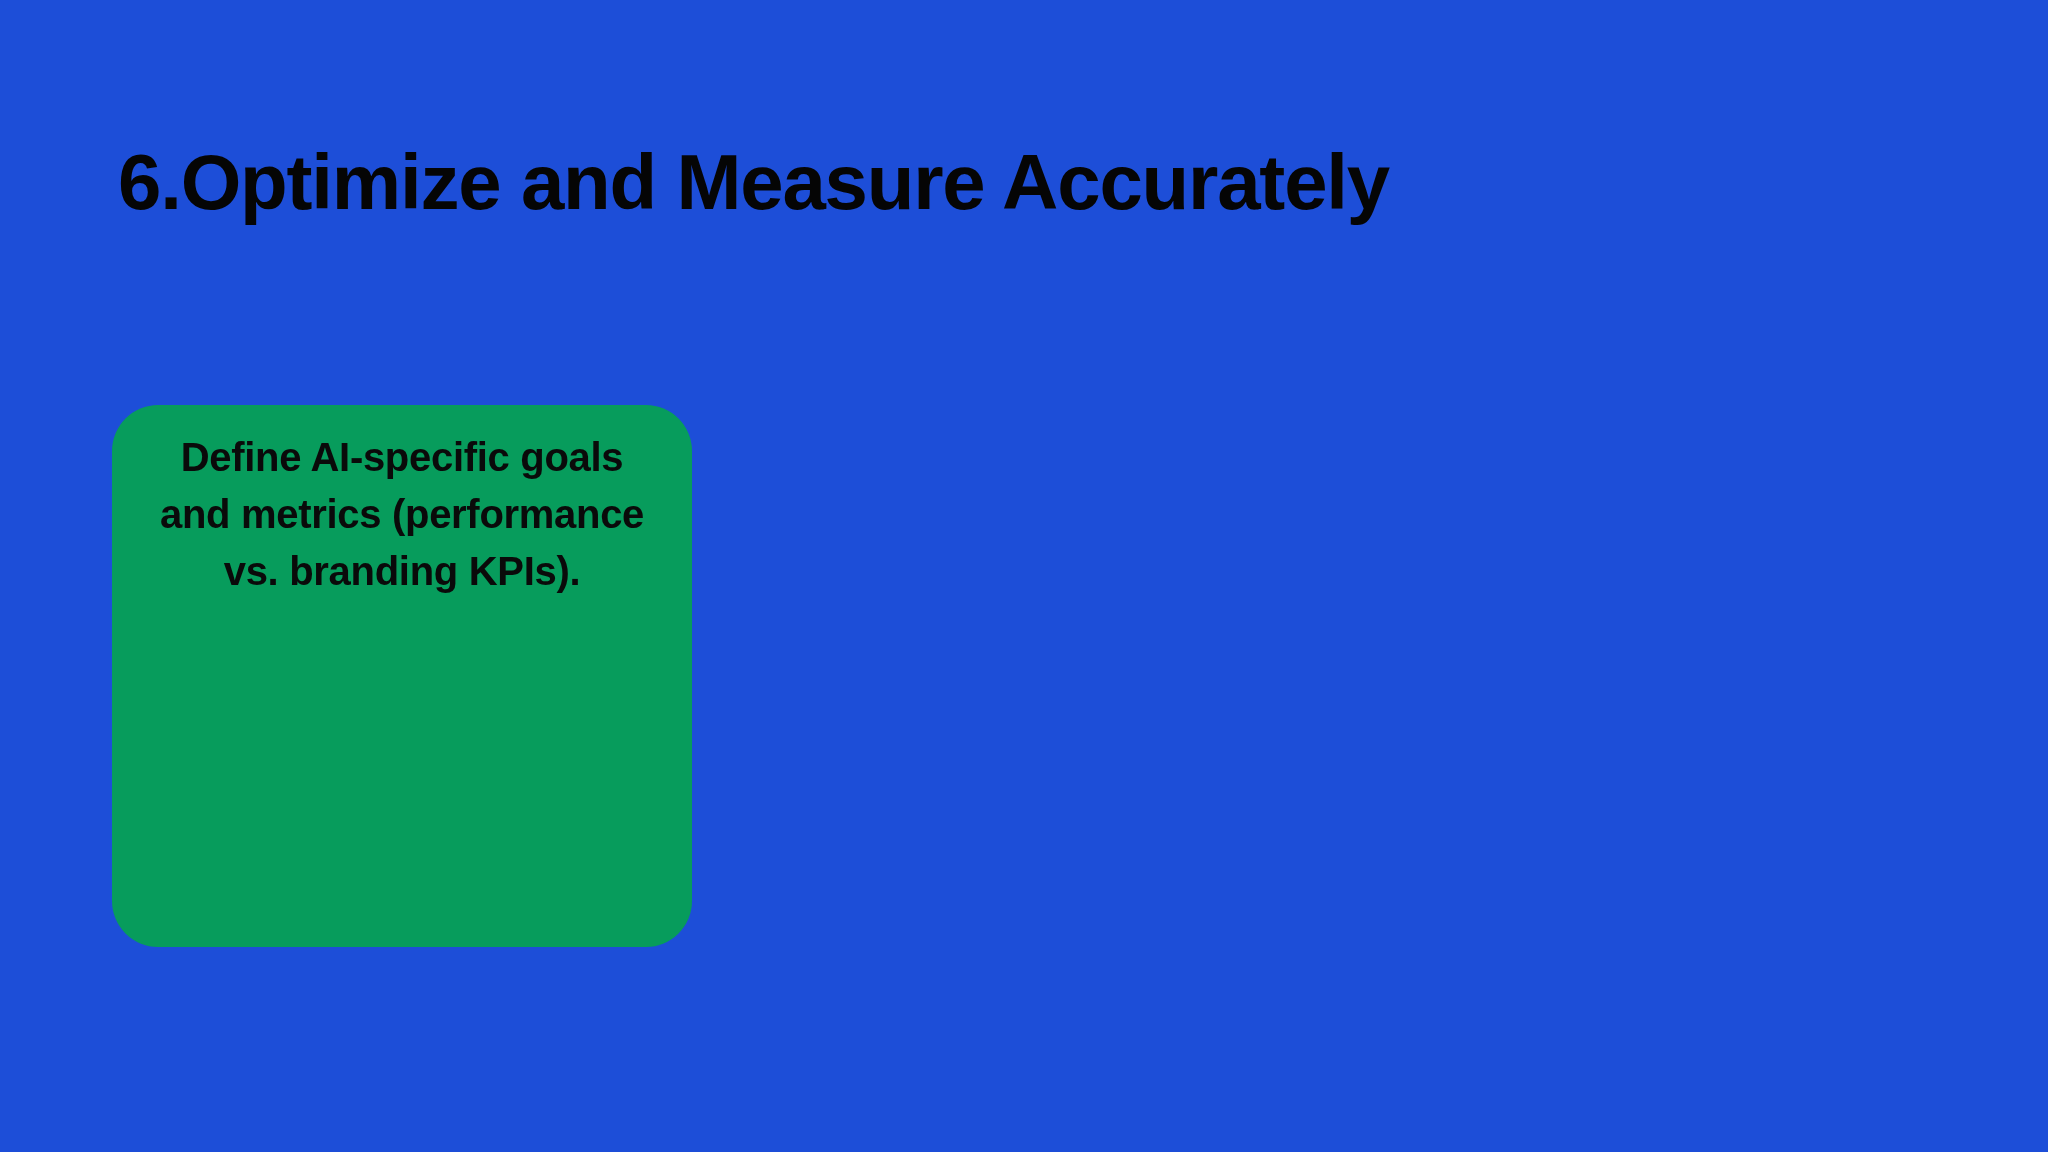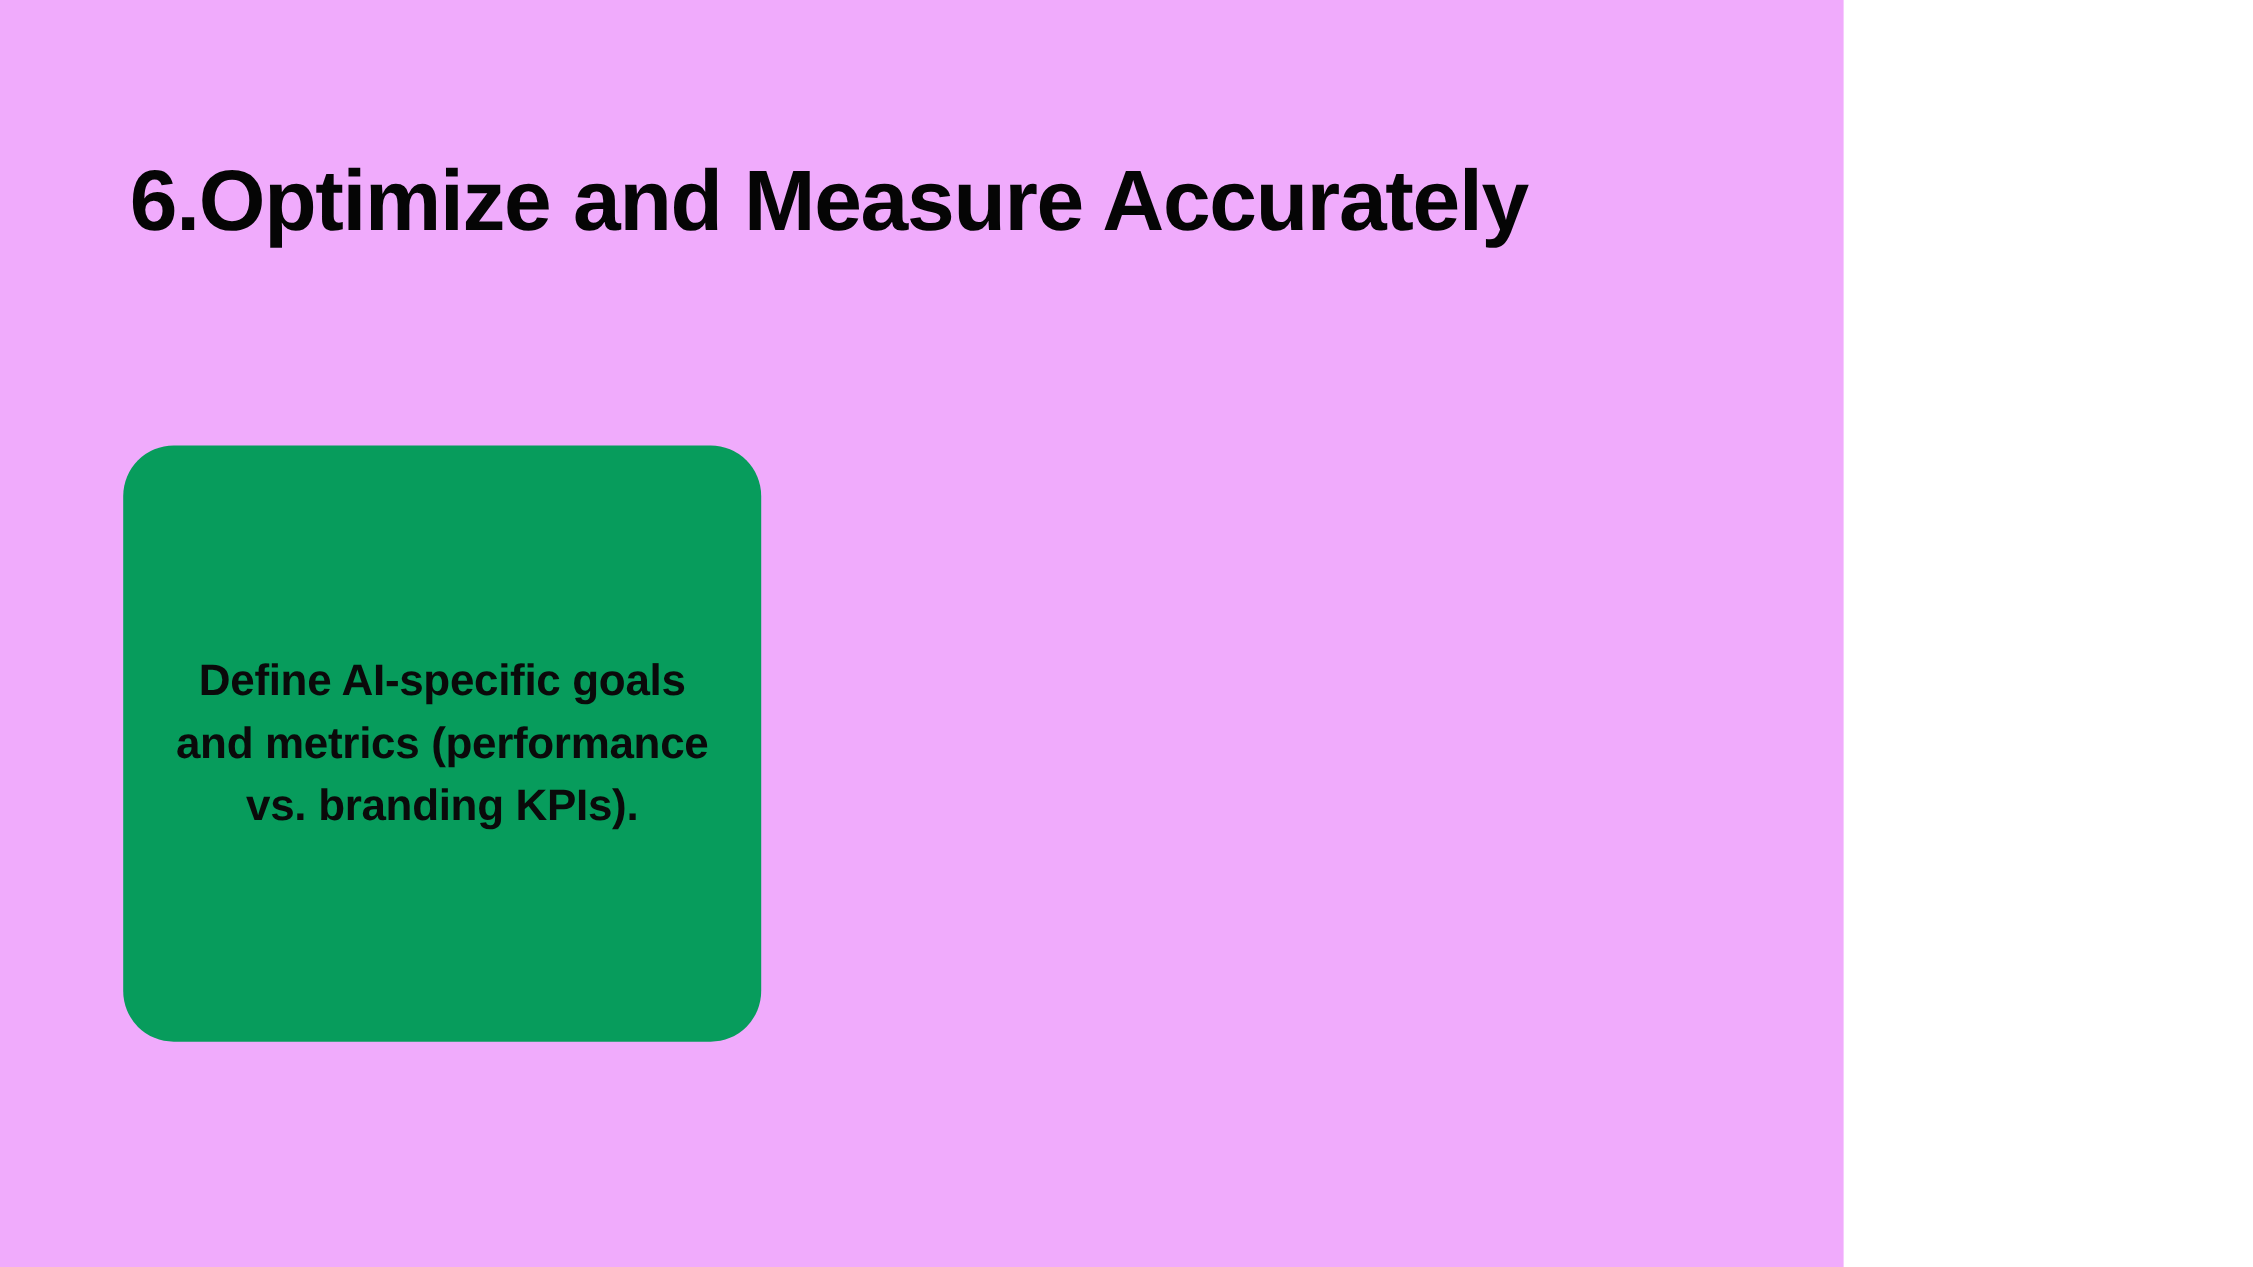--- a/index.html
+++ b/index.html
@@ -9,23 +9,23 @@
   }
   body {
     width: 2048px;
     height: 1152px;
     background: #ffffff;
     font-family: "Liberation Sans", sans-serif;
     overflow: hidden;
   }
   .slide {
     position: relative;
-    width: 1676px;
+    width: 2048px;
     height: 1152px;
-    background: #f0abfc;
+    background: #1d4ed8;
     box-sizing: border-box;
   }
   .slide-title {
     position: absolute;
     left: 118px;
     top: 88px;
     width: 1820px;
     font-size: 78px;
     font-weight: bold;
     line-height: 1.08;
@@ -43,21 +43,21 @@
     flex-direction: row;
     justify-content: space-between;
     align-items: stretch;
   }
   .card {
     width: 580px;
     height: 542px;
     background: #079c5c;
     border-radius: 46px;
     display: flex;
-    align-items: center;
+    align-items: flex-start;
     justify-content: center;
     box-sizing: border-box;
     padding: 24px 34px;
   }
   .card-text {
     font-size: 40px;
     font-weight: bold;
     line-height: 1.42;
     color: #0a0a0a;
     text-align: center;

